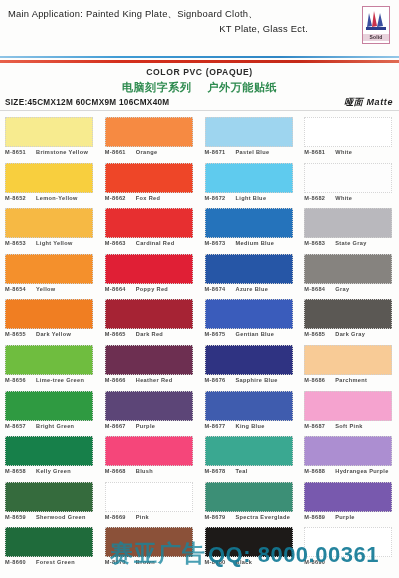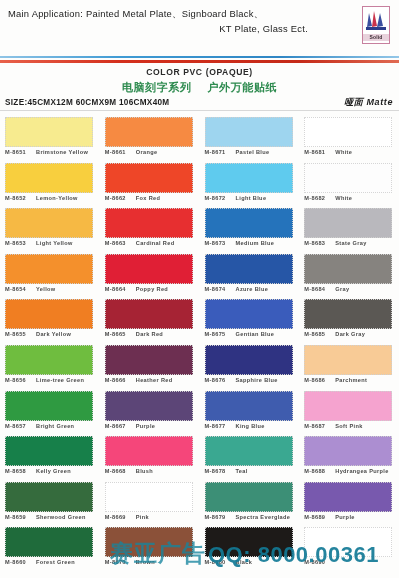--- a/index.html
+++ b/index.html
@@ -90,21 +90,21 @@
     font-size:22px;font-weight:700;color:rgba(18,122,150,0.92);
     letter-spacing:.5px;white-space:nowrap;
   }
 </style>
 </head>
 <body>
 
 <div id="header">
 
   <div id="app-text">
-    <span id="app-line1">Main Application: Painted Metal Plate、Signboard Black、</span>
+    <span id="app-line1">Main Application: Painted King Plate、Signboard Cloth、</span>
     <span id="app-line2">KT Plate, Glass Ect.</span>
   </div>
 
 
   <div id="logo-box">
     <svg id="logo-mark" viewBox="0 0 26 27">
       <rect x="0" y="0" width="26" height="27" fill="#ffffff"></rect>
       <path d="M4 20 L6 6 L9 19 Z" fill="#3b4fa0"></path>
       <path d="M9 20 L11 4 L14 19 Z" fill="#c9324a"></path>
       <path d="M14 20 L17 6 L20 19 Z" fill="#3b4fa0"></path>

